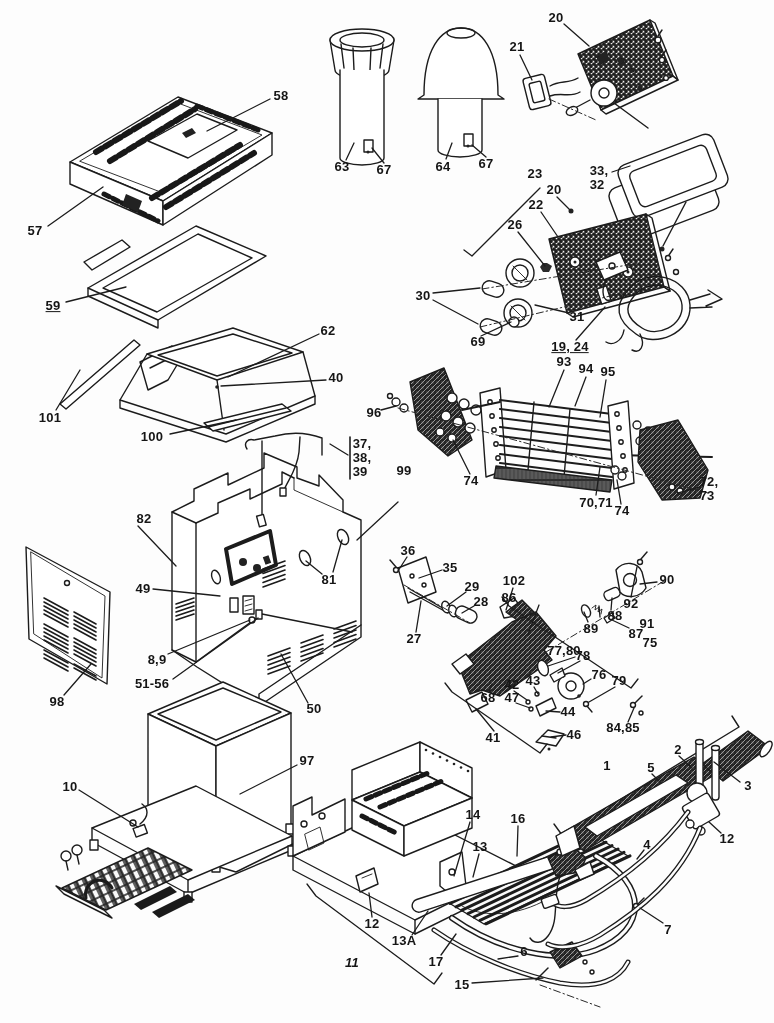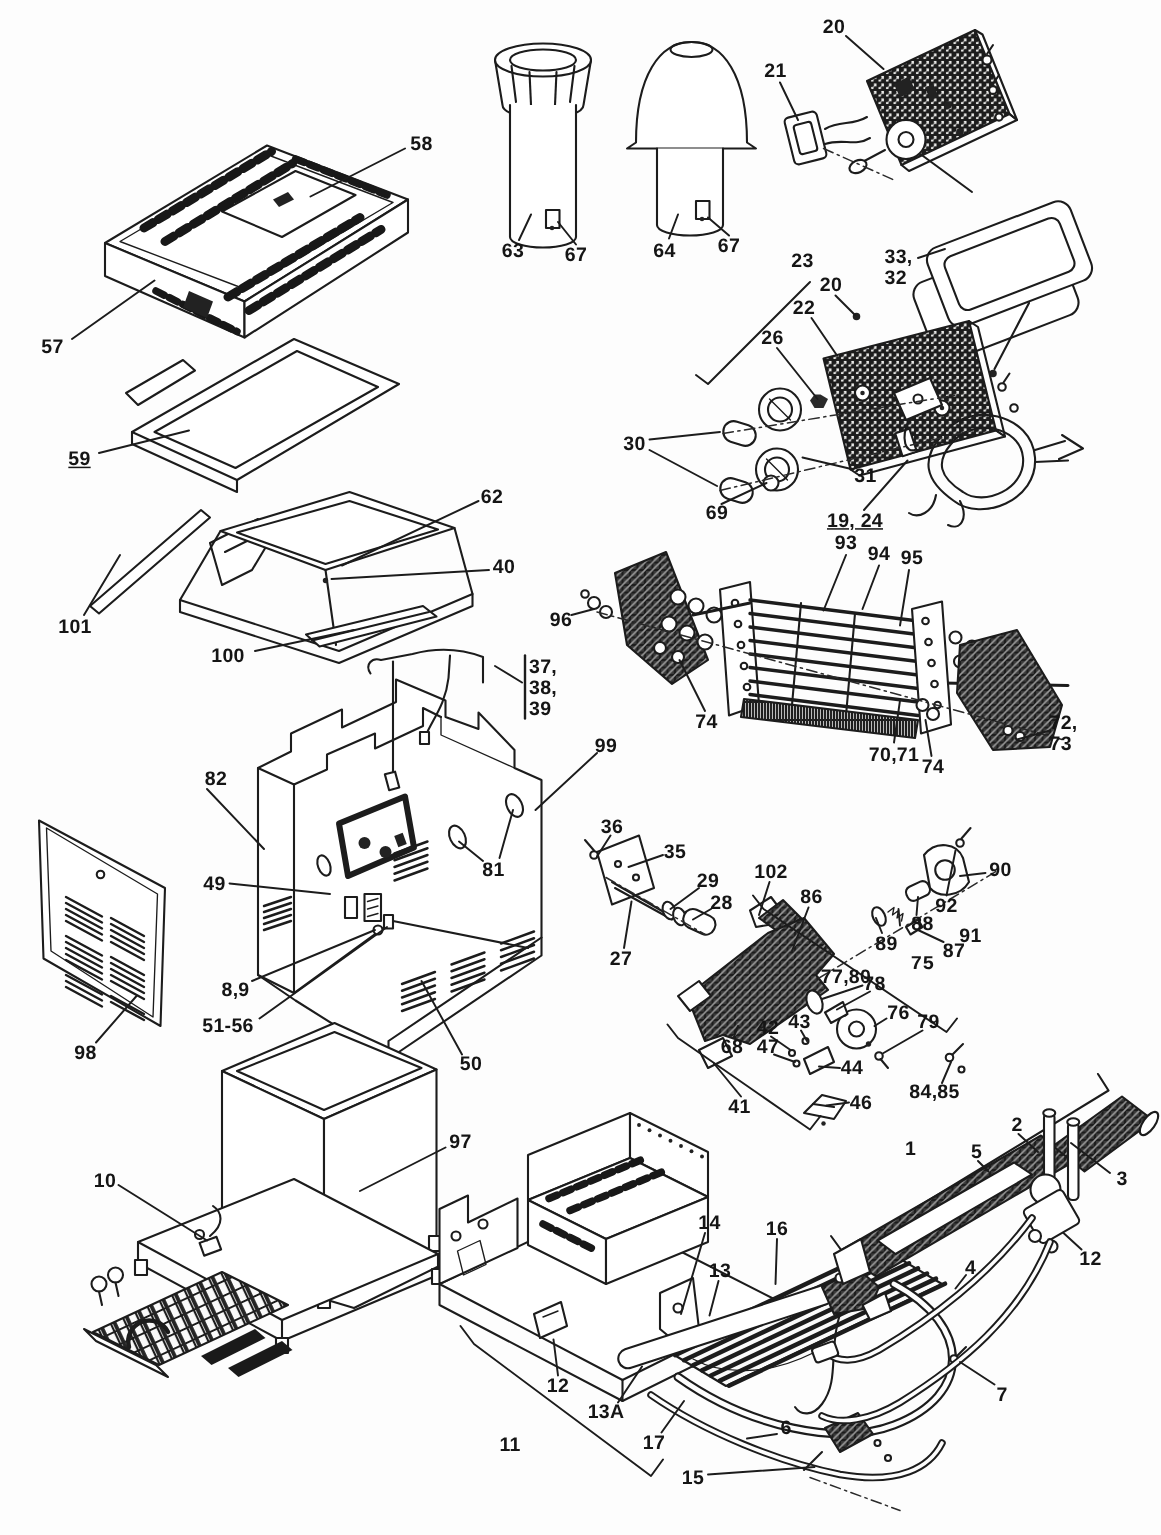--- a/index.html
+++ b/index.html
@@ -563,42 +563,42 @@
       <div class="part-label" style="left: 608px; top: 372px;">95</div>
       <div class="part-label" style="left: 374px; top: 413px;">96</div>
       <div class="part-label" style="left: 362px; top: 458px;">37,
 38,
 39</div>
       <div class="part-label" style="left: 471px; top: 481px;">74</div>
       <div class="part-label" style="left: 596px; top: 503px;">70,71</div>
       <div class="part-label" style="left: 622px; top: 511px;">74</div>
       <div class="part-label" style="left: 709px; top: 489px;">72,
 73</div>
-      <div class="part-label" style="left: 404px; top: 497px; text-align: center;">99</div>
+      <div class="part-label" style="left: 404px; top: 471px; text-align: center;">99</div>
       <div class="part-label" style="left: 130px; top: 519px; padding-left: 28px;">82</div>
       <div class="part-label" style="left: 329px; top: 580px;">81</div>
       <div class="part-label" style="left: 143px; top: 589px;">49</div>
       <div class="part-label" style="left: 157px; top: 660px;">8,9</div>
       <div class="part-label" style="left: 152px; top: 684px;">51-56</div>
       <div class="part-label" style="left: 314px; top: 709px;">50</div>
       <div class="part-label" style="left: 57px; top: 702px;">98</div>
       <div class="part-label" style="left: 408px; top: 551px;">36</div>
       <div class="part-label" style="left: 450px; top: 568px;">35</div>
       <div class="part-label" style="left: 472px; top: 587px;">29</div>
       <div class="part-label" style="left: 481px; top: 602px;">28</div>
       <div class="part-label" style="left: 514px; top: 581px;">102</div>
-      <div class="part-label" style="left: 541px; top: 598px; text-align: right;">86</div>
+      <div class="part-label" style="left: 509px; top: 598px; text-align: right;">86</div>
       <div class="part-label" style="left: 414px; top: 639px;">27</div>
       <div class="part-label" style="left: 667px; top: 580px;">90</div>
       <div class="part-label" style="left: 631px; top: 604px;">92</div>
       <div class="part-label" style="left: 615px; top: 616px;">88</div>
       <div class="part-label" style="left: 602px; top: 624px; margin-left: 45px;">91</div>
       <div class="part-label" style="left: 591px; top: 629px;">89</div>
       <div class="part-label" style="left: 636px; top: 634px;">87</div>
-      <div class="part-label" style="left: 615px; top: 643px; font-family: Liberation Mono, monospace;">75</div>
+      <div class="part-label" style="left: 650px; top: 643px;">75</div>
       <div class="part-label" style="left: 564px; top: 651px;">77,80</div>
       <div class="part-label" style="left: 583px; top: 656px;">78</div>
       <div class="part-label" style="left: 599px; top: 675px;">76</div>
       <div class="part-label" style="left: 619px; top: 681px;">79</div>
       <div class="part-label" style="left: 488px; top: 698px;">68</div>
       <div class="part-label" style="left: 512px; top: 685px;">42</div>
       <div class="part-label" style="left: 512px; top: 698px;">47</div>
       <div class="part-label" style="left: 533px; top: 681px;">43</div>
       <div class="part-label" style="left: 568px; top: 712px;">44</div>
       <div class="part-label" style="left: 493px; top: 738px;">41</div>
@@ -612,17 +612,17 @@
       <div class="part-label" style="left: 748px; top: 786px;">3</div>
       <div class="part-label" style="left: 727px; top: 839px;">12</div>
       <div class="part-label" style="left: 647px; top: 845px;">4</div>
       <div class="part-label" style="left: 668px; top: 930px;">7</div>
       <div class="part-label" style="left: 473px; top: 815px;">14</div>
       <div class="part-label" style="left: 518px; top: 819px;">16</div>
       <div class="part-label" style="left: 480px; top: 847px;">13</div>
       <div class="part-label" style="left: 372px; top: 924px;">12</div>
       <div class="part-label" style="left: 404px; top: 941px;">13A</div>
       <div class="part-label" style="left: 436px; top: 962px;">17</div>
-      <div class="part-label" style="left: 340px; top: 963px;">11</div>
+      <div class="part-label" style="left: 352px; top: 963px; font-style: italic;">11</div>
       <div class="part-label" style="left: 524px; top: 952px;">6</div>
       <div class="part-label" style="left: 462px; top: 985px;">15</div>
     </div>
 </div>
 
 </body></html>

